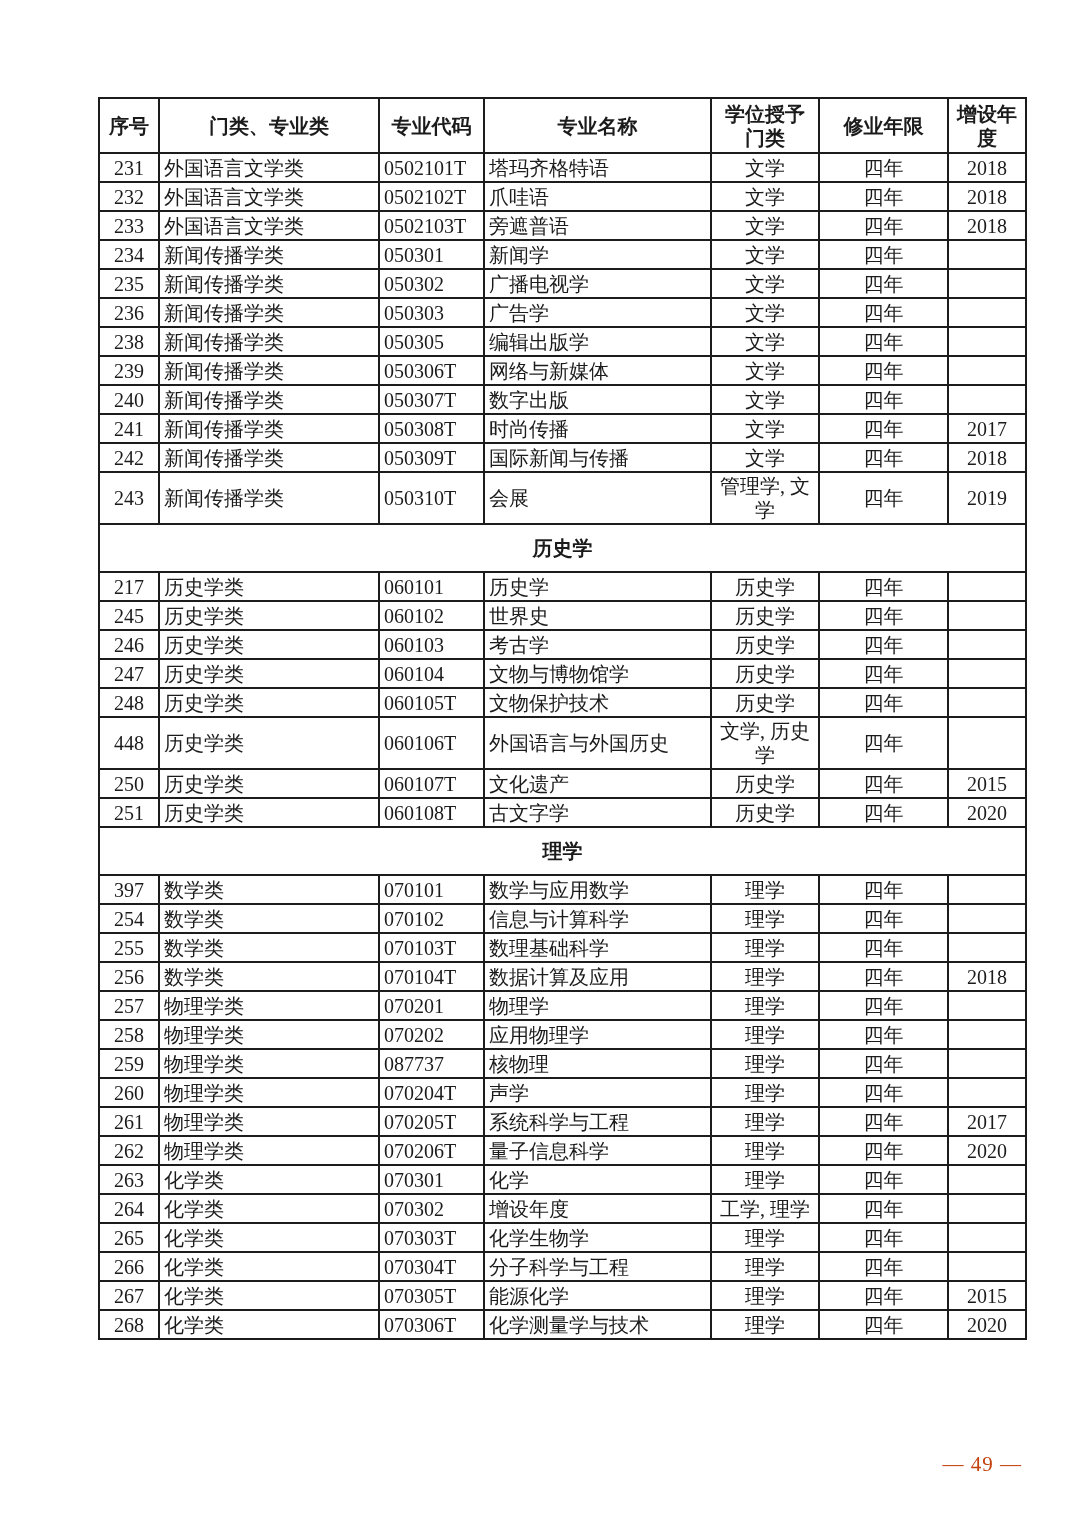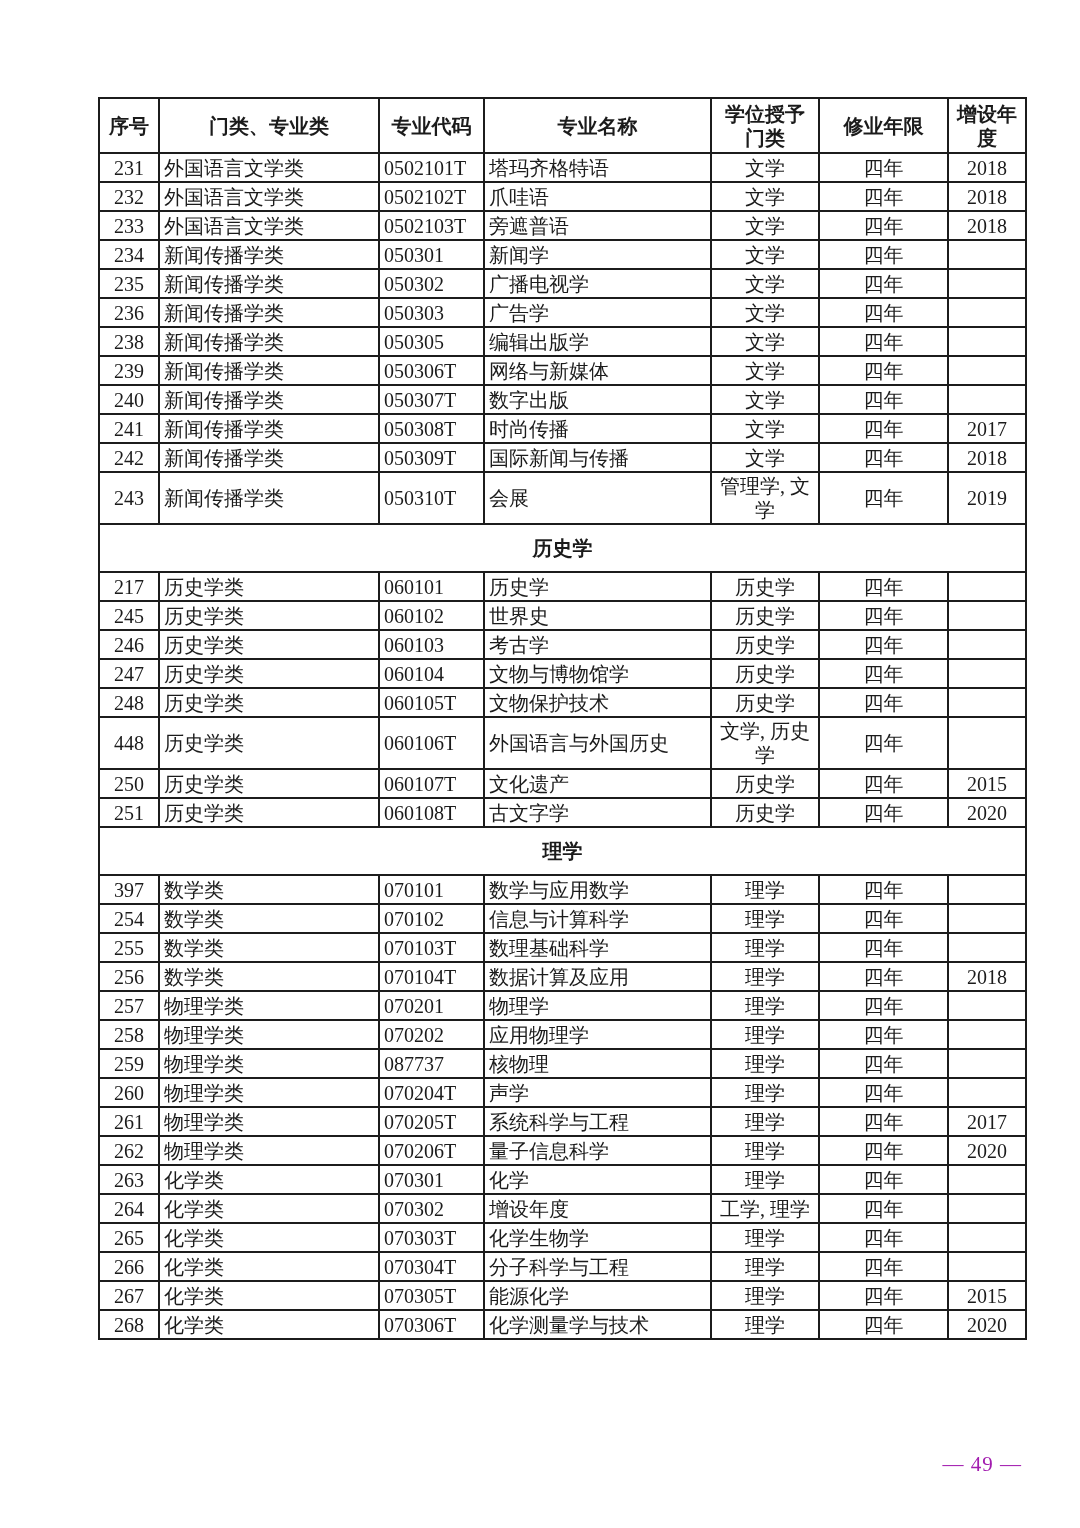--- a/index.html
+++ b/index.html
@@ -45,21 +45,21 @@
     font-size: 20px;
   }
   td.left { text-align: left; }
   td.center { text-align: center; }
 
   .page-number {
     position: absolute;
     top: 1452px;
     right: 78px;
     font-size: 21px;
-    color: #a21caf;
+    color: #c2410c;
     font-family: "Liberation Serif", "DejaVu Serif", serif;
     letter-spacing: 1px;
   }
 </style>
 </head>
 <body>
 
 <div class="page">
 
   <table class="majors-table">

